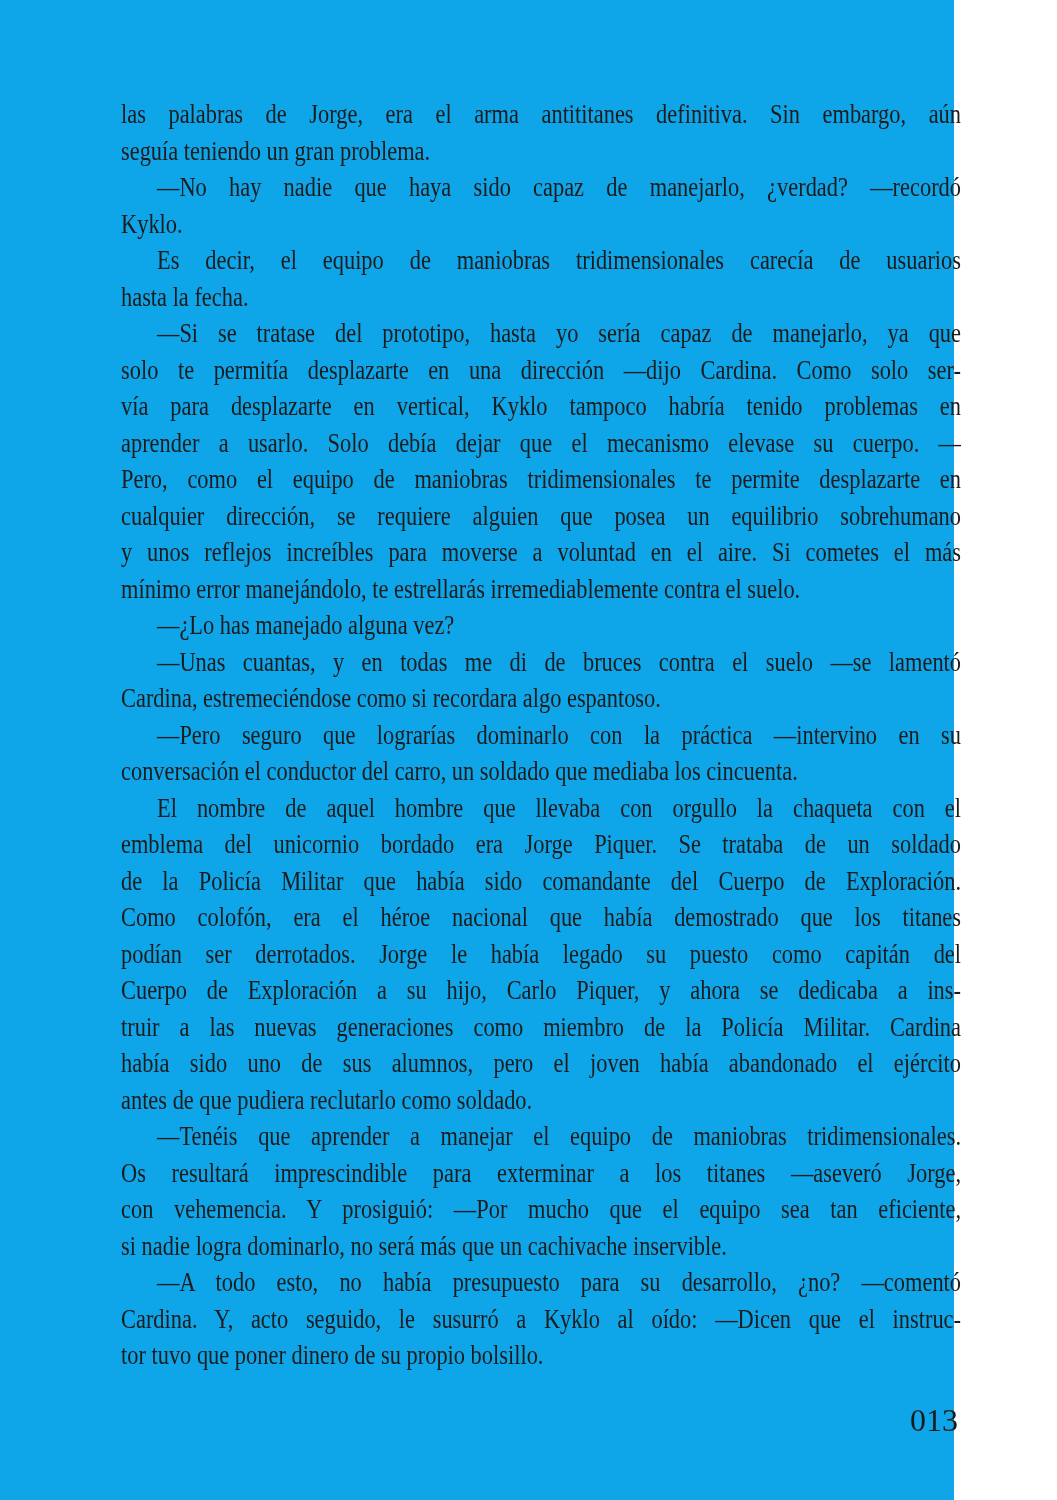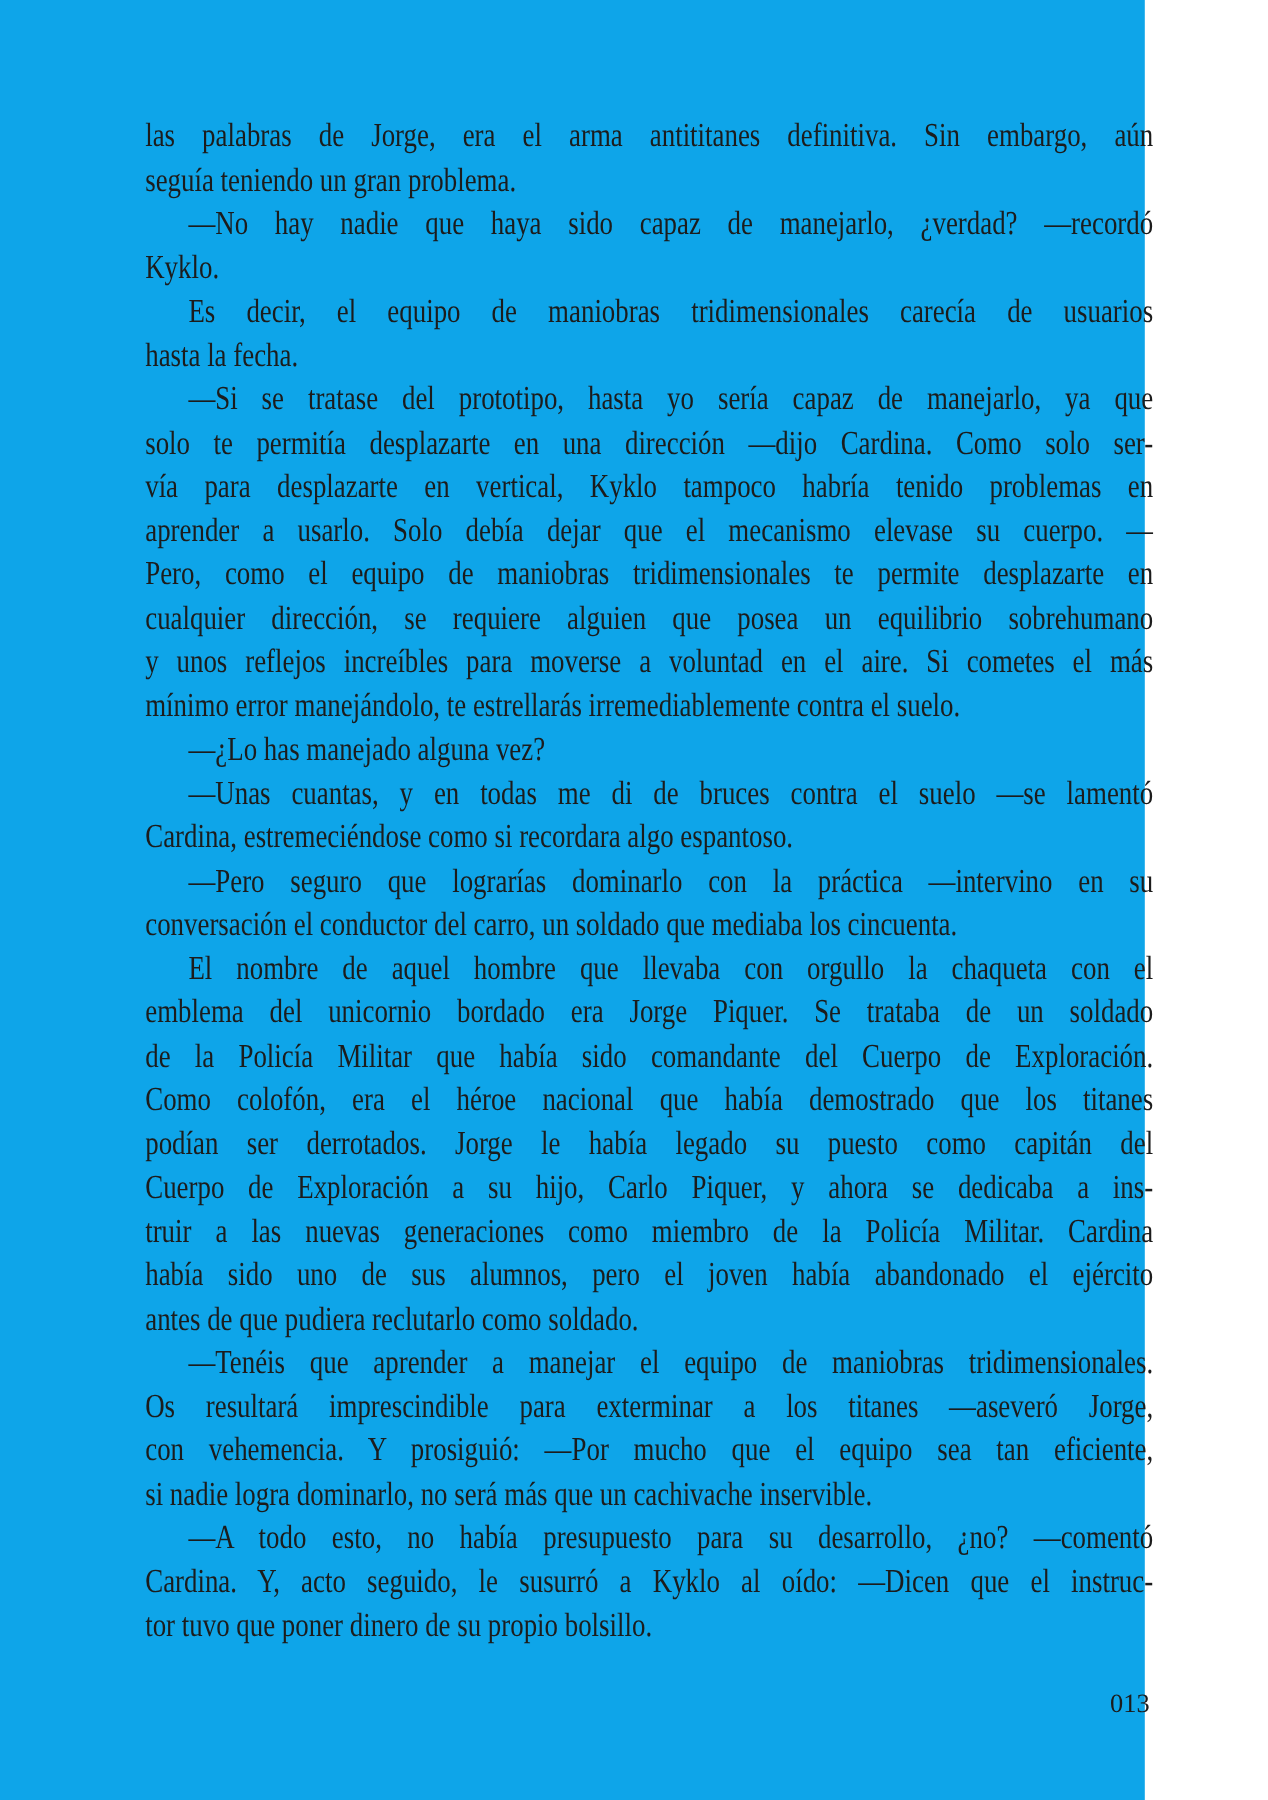--- a/index.html
+++ b/index.html
@@ -41,21 +41,21 @@
   }
   .pline.indent {
     text-indent: 45px;          
   }
   .page-number {
     position: absolute;
     top: 1405px;
     left: 121px;
     width: 837px;
     text-align: right;
-    font-size: 22px;
+    font-size: 32px;
     line-height: 30px;
     color: #1c1c1c;
   }
 </style>
 </head>
 <body>
 
 <div class="book-page">
   <div class="text-block">
       <div class="pline">las palabras de Jorge, era el arma antititanes definitiva. Sin embargo, aún</div>

